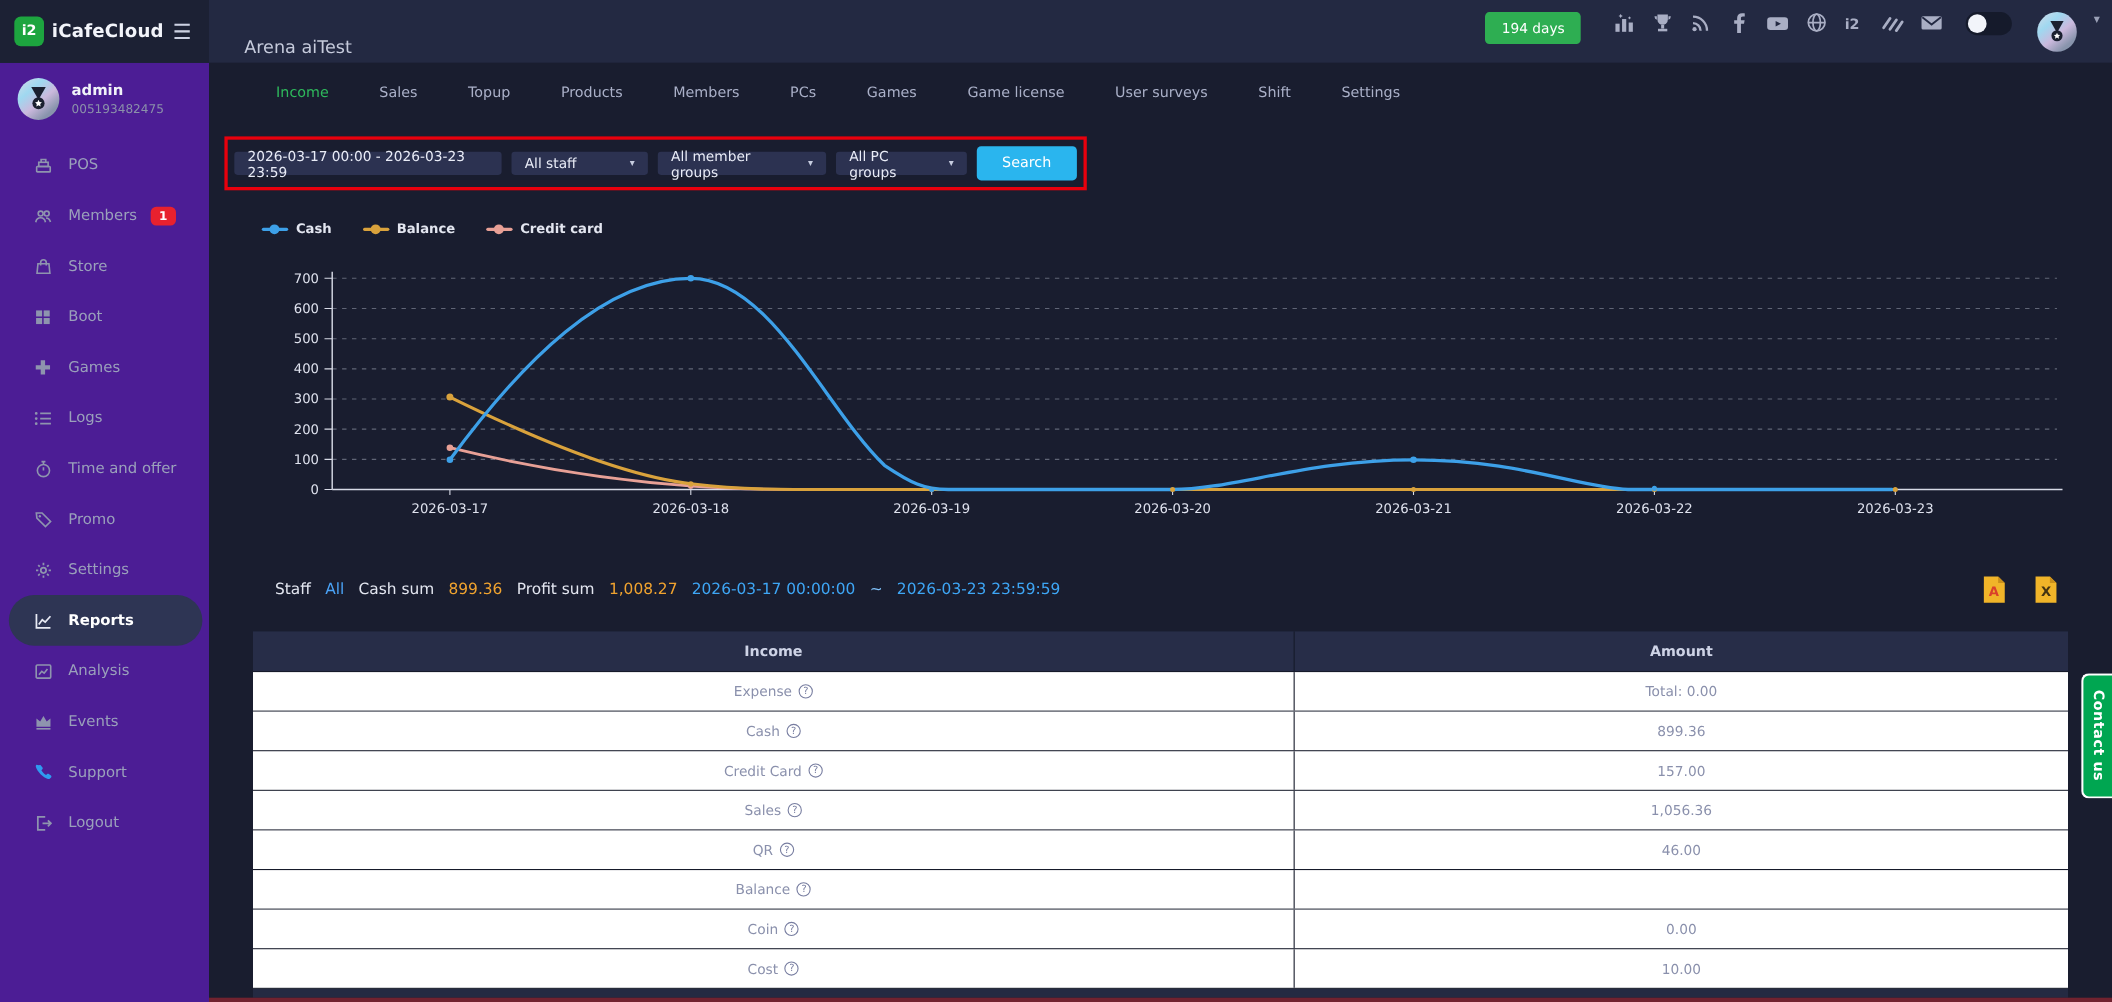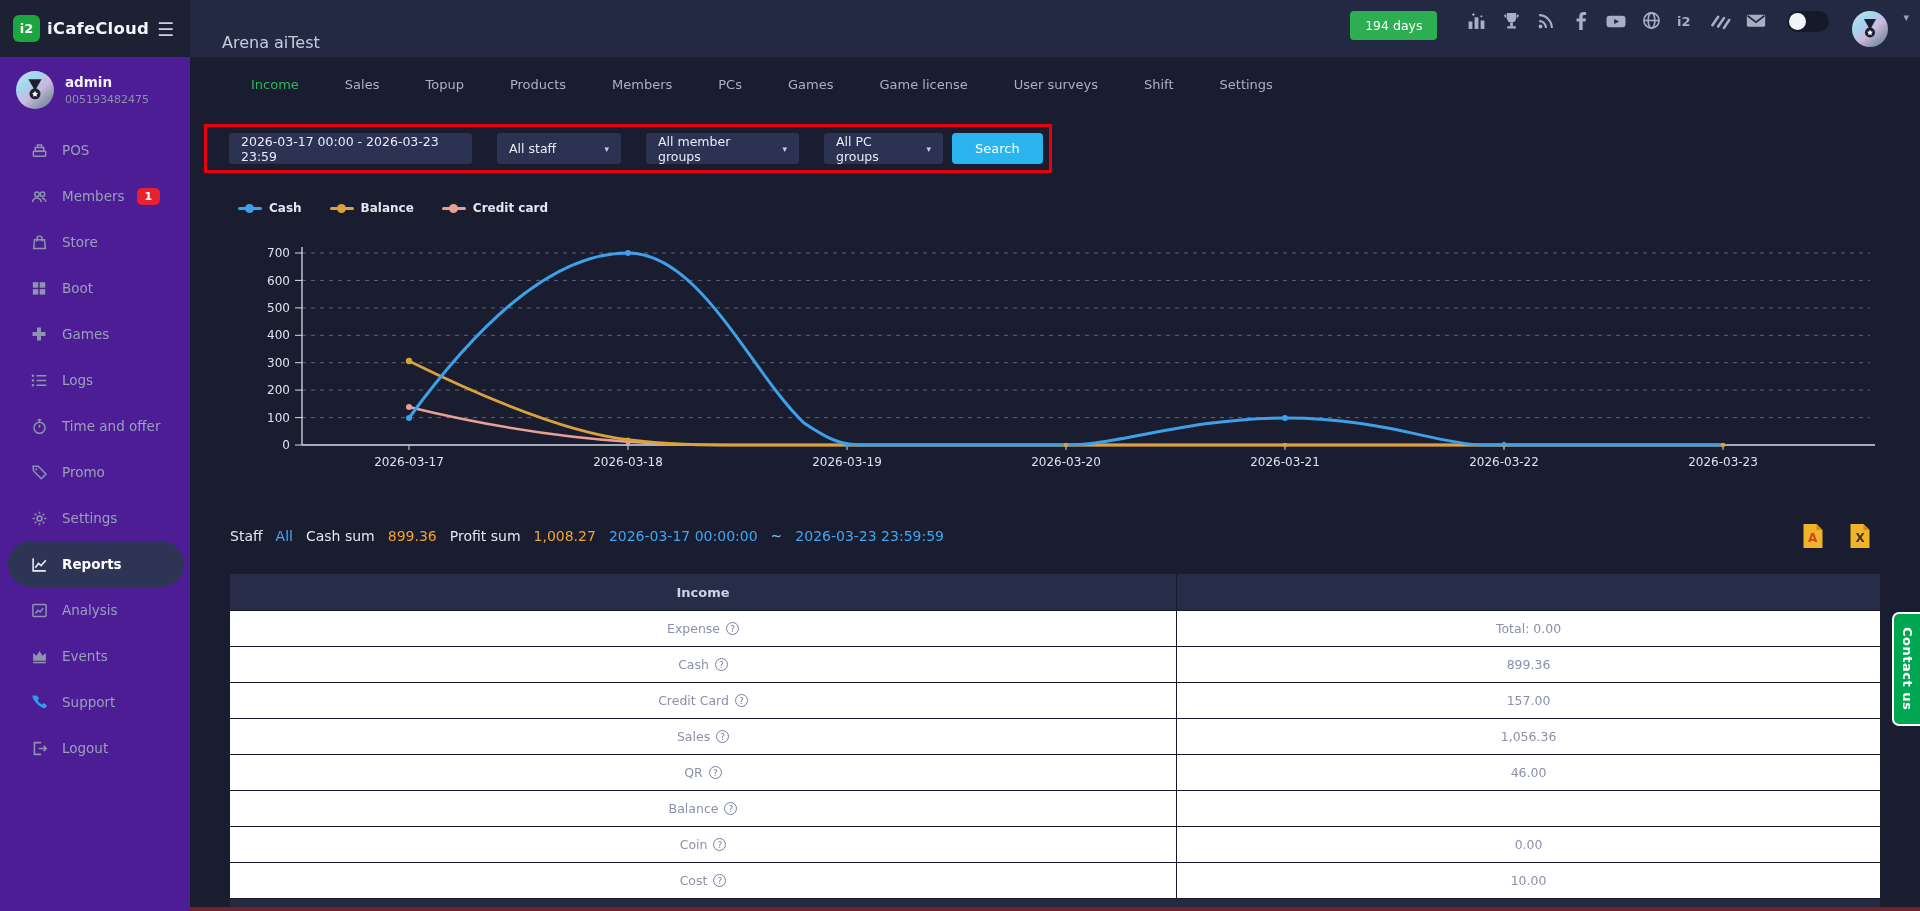--- a/index.html
+++ b/index.html
@@ -39,38 +39,38 @@
   .mbadge { background:#e8212e; color:#fff; font-size:11px; font-weight:bold; border-radius:5px; padding:2px 8px; margin-left:12px; }
 
   
   .main { position:absolute; left:190px; top:57px; right:0; bottom:0; background:#191d2f; }
   .tabs { display:flex; padding:14px 0 0 38px; }
   .tab { color:#aab0c8; font-size:13px; padding:6px 23px; cursor:pointer; }
   .tab.active { color:#2eb85c; }
 
   
   .filter-box { position:absolute; left:14px; top:67px; border:3px solid #e8000d; padding:6px; display:flex; gap:9px; align-items:center; }
-  .finput { height:31px; background:#2c3251; border-radius:3px; color:#e9ecf7; font-size:12.5px; display:flex; align-items:center; padding:0 12px;margin-left:16px; }
+  .finput { height:21px; background:#2c3251; border-radius:3px; color:#e9ecf7; font-size:12.5px; display:flex; align-items:center; padding:0 12px; }
   .fdate { width:243px; }
   .fselect { justify-content:space-between; cursor:pointer; }
   .fs1 { width:124px; } .fs2 { width:153px; } .fs3 { width:119px; }
   .fcaret { color:#c7cde0; font-size:9px; margin-left:8px; }
   .search-btn { height:31px; background:#2ab5ee; border:none; border-radius:4px; color:#fff; font-size:13px; padding:0 23px; cursor:pointer; font-family:inherit; }
 
   
   .legend { position:absolute; left:48px; top:144px; display:flex; gap:28px; }
   .litem { display:flex; align-items:center; gap:7px; cursor:pointer; }
   .lmark { position:relative; width:24px; height:9px; }
   .lmark .lline { position:absolute; left:0; right:0; top:3.5px; height:2.5px; border-radius:2px; }
   .lmark .ldot { position:absolute; left:7px; top:0; width:9px; height:9px; border-radius:50%; }
   .ltext { color:#e3e6f0; font-size:12px; font-weight:bold; }
   .chart { position:absolute; left:40px; top:176px; }
 
   
-  .summary { position:absolute; left:40px; top:471px; display:flex; align-items:center; gap:13px; font-size:14px; }
+  .summary { position:absolute; left:60px; top:471px; display:flex; align-items:center; gap:13px; font-size:14px; }
   .sum-label { color:#e3e6f0; }
   .sum-link { color:#4aa3f7; cursor:pointer; }
   .sum-orange { color:#f0a32f; }
   .sum-date { color:#3ea6f5; cursor:pointer; }
   .sum-tilde { color:#7fc0f8; }
   .exports { position:absolute; left:1612px; top:466px; display:flex; gap:25px; }
   .exports svg { cursor:pointer; display:block; }
 
   
   .rtable { position:absolute; left:40px; top:517px; width:1650px; }
@@ -481,20 +481,21 @@
       <svg width="22" height="26" viewBox="0 0 22 26">
           <path d="M1.5 1h13l6 6v18h-19z" fill="#f0b429"></path>
           <path d="M14.5 1l6 6h-6z" fill="#c98f1b"></path>
           <text x="6.5" y="19" font-size="12" font-weight="bold" fill="#433312">X</text>
         </svg>
     </div>
 
     <div class="rtable">
       <div class="thead">
         <div class="tc tc1">Income</div>
+        <div class="tc tc2">Amount</div>
       </div>
       <div class="trow">
         <div class="tc tc1">
             <span>Expense</span>
             <span class="help">?</span>
           </div>
         <div class="tc tc2">Total: 0.00</div>
       </div>
       <div class="trow">
         <div class="tc tc1">

